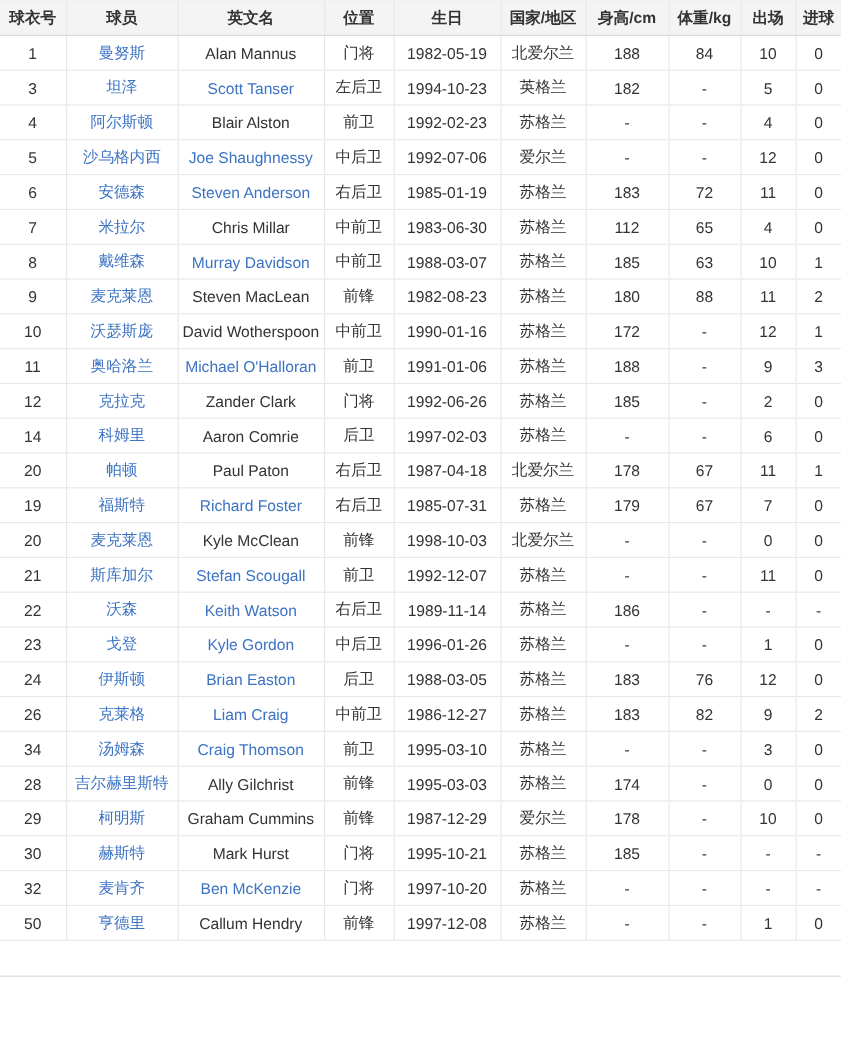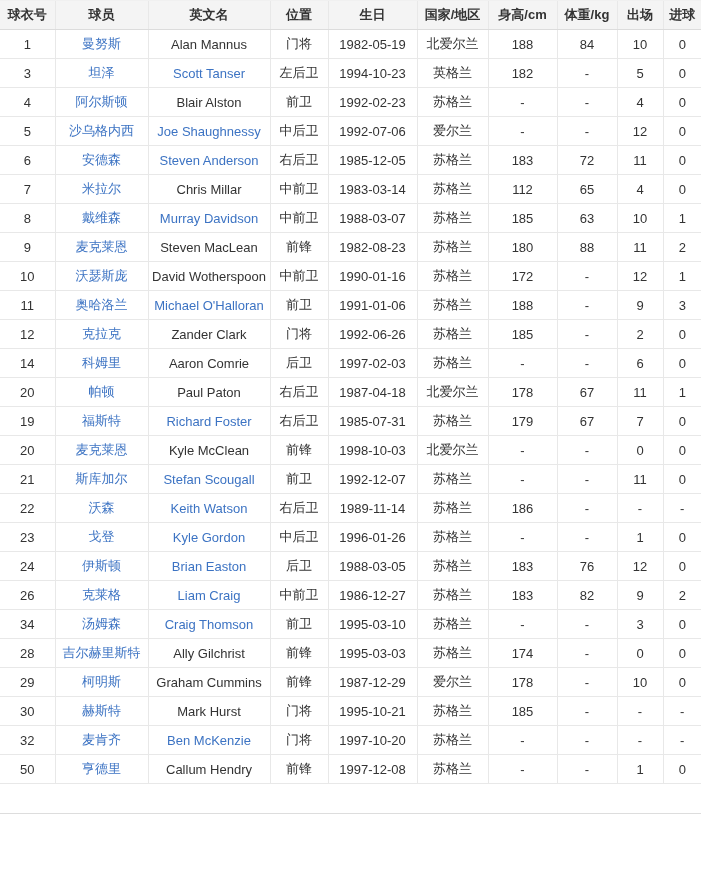--- a/index.html
+++ b/index.html
@@ -115,33 +115,33 @@
         <td><span class="plain">-</span></td>
         <td><span class="plain">-</span></td>
         <td><span class="plain">12</span></td>
         <td><span class="plain">0</span></td>
       </tr>
       <tr>
         <td><span class="plain">6</span></td>
         <td><a class="lnk">安德森</a></td>
         <td><a class="lnk">Steven Anderson</a></td>
         <td><span class="plain">右后卫</span></td>
-        <td><span class="plain">1985-12-05</span></td>
+        <td><span class="plain">1985-01-19</span></td>
         <td><span class="plain">苏格兰</span></td>
         <td><span class="plain">183</span></td>
         <td><span class="plain">72</span></td>
         <td><span class="plain">11</span></td>
         <td><span class="plain">0</span></td>
       </tr>
       <tr>
         <td><span class="plain">7</span></td>
         <td><a class="lnk">米拉尔</a></td>
         <td><span class="plain">Chris Millar</span></td>
         <td><span class="plain">中前卫</span></td>
-        <td><span class="plain">1983-03-14</span></td>
+        <td><span class="plain">1983-06-30</span></td>
         <td><span class="plain">苏格兰</span></td>
         <td><span class="plain">112</span></td>
         <td><span class="plain">65</span></td>
         <td><span class="plain">4</span></td>
         <td><span class="plain">0</span></td>
       </tr>
       <tr>
         <td><span class="plain">8</span></td>
         <td><a class="lnk">戴维森</a></td>
         <td><a class="lnk">Murray Davidson</a></td>

